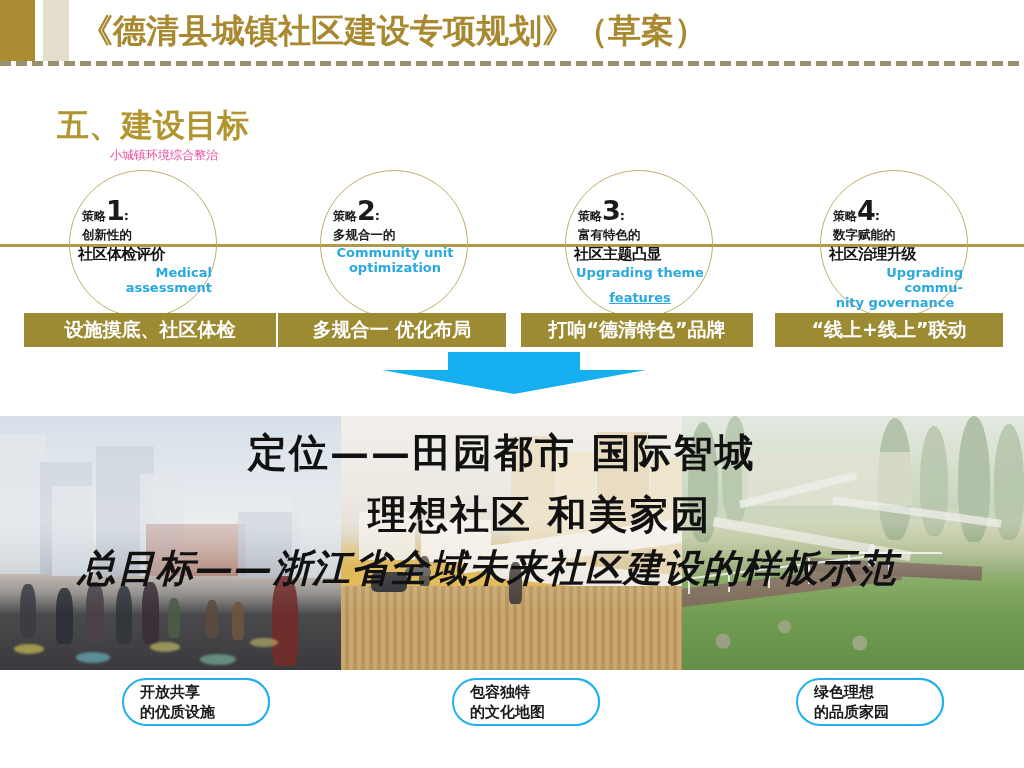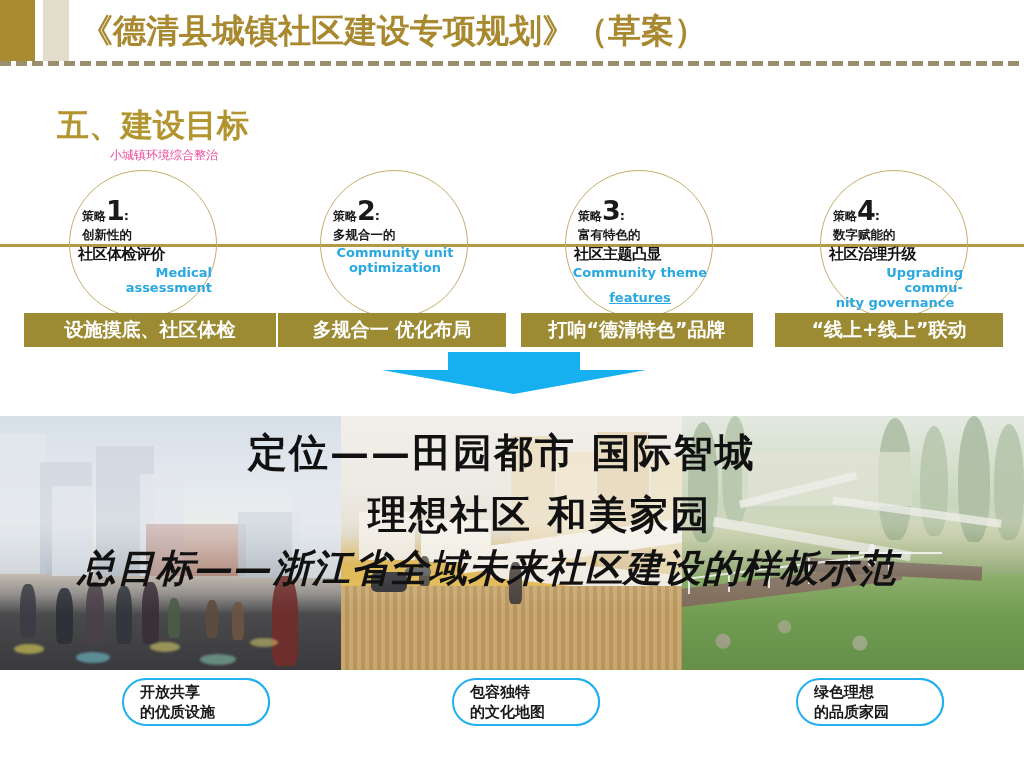--- a/index.html
+++ b/index.html
@@ -351,21 +351,21 @@
   </div>
 </div>
 
 <div class="circle" style="left:565px; top:170px;">
   <div class="circle-inner">
     <div class="c-strategy">
       <span class="lbl">策略</span><span class="num">3</span><span class="colon">:</span>
     </div>
     <div class="c-sub">富有特色的</div>
     <div class="c-main">社区主题凸显</div>
-    <div class="c-en centered">Community theme</div>
+    <div class="c-en centered">Upgrading theme</div>
     <div class="c-en centered" style="margin-top:10px;text-decoration:underline;">features</div>
   </div>
 </div>
 
 <div class="circle" style="left:820px; top:170px;text-decoration:underline;">
   <div class="circle-inner">
     <div class="c-strategy">
       <span class="lbl">策略</span><span class="num">4</span><span class="colon">:</span>
     </div>
     <div class="c-sub">数字赋能的</div>

